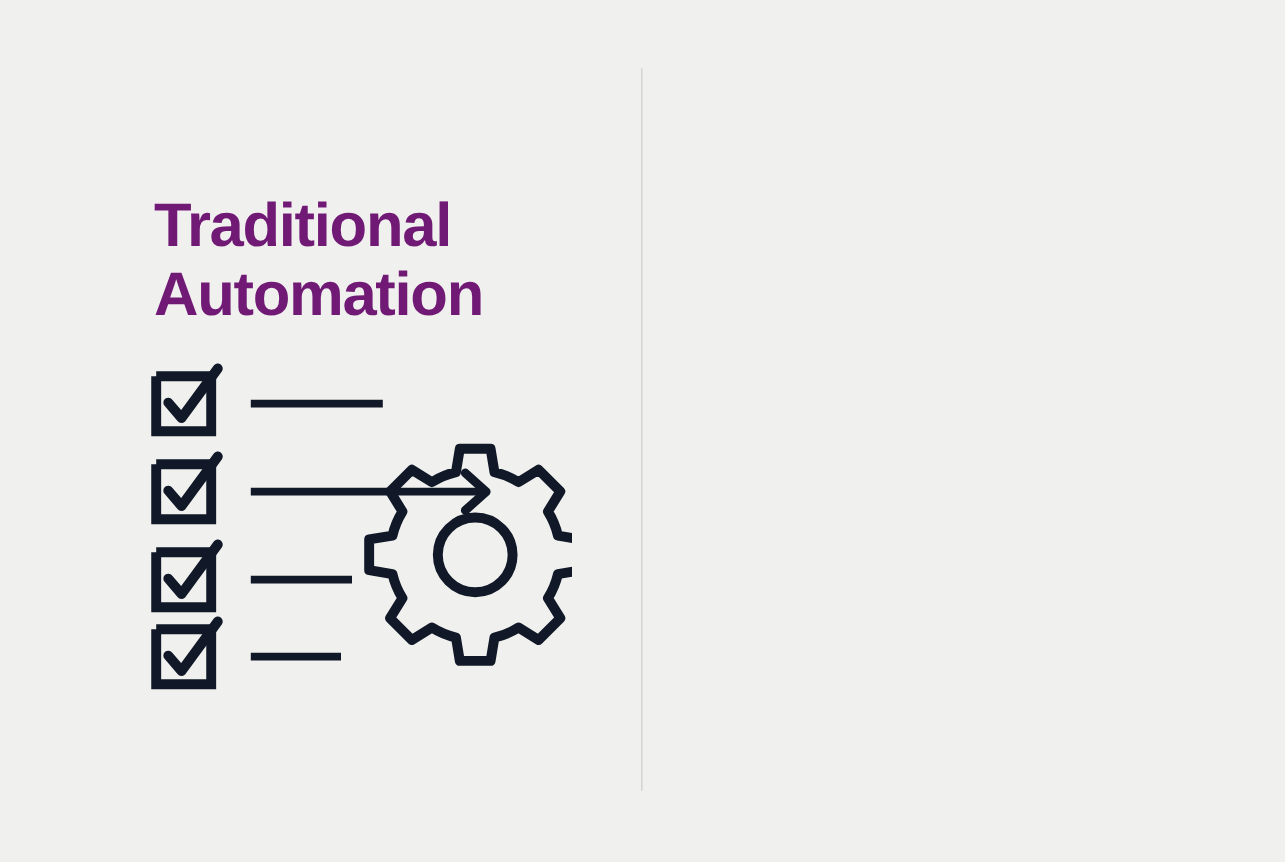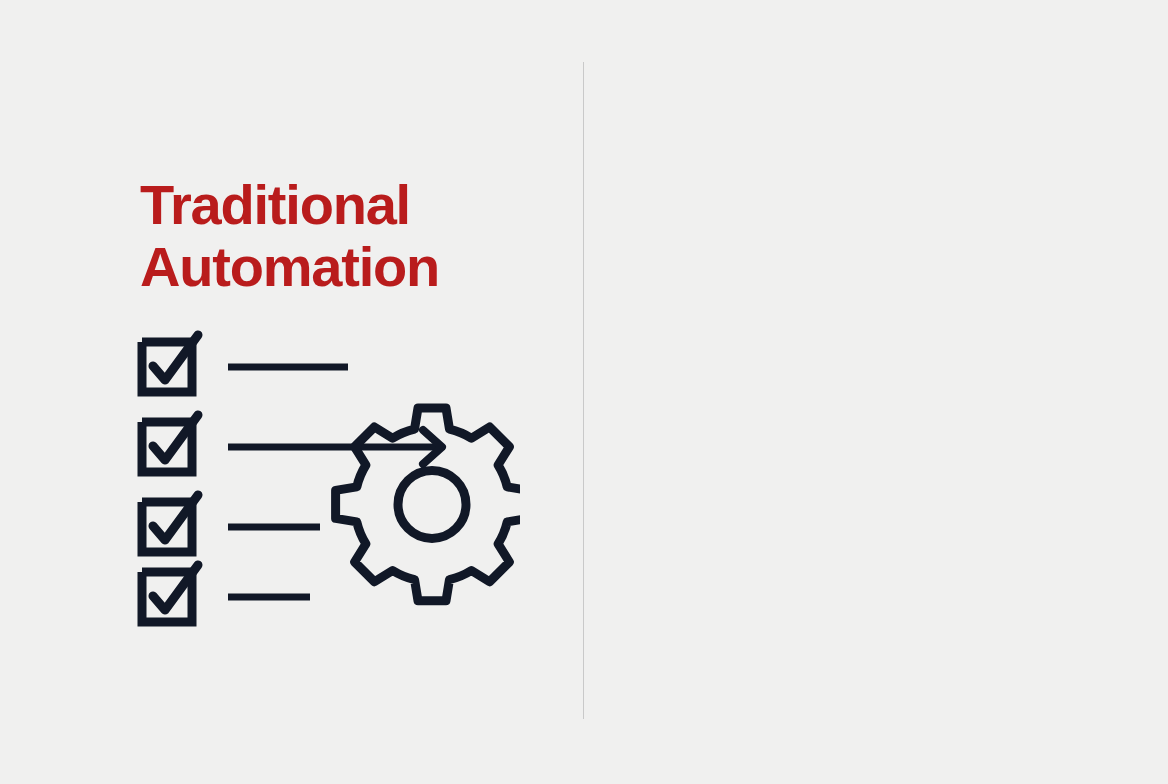--- a/index.html
+++ b/index.html
@@ -36,21 +36,21 @@
     position: absolute;
     top: 0;
     height: 784px;
   }
   .panel-left  { left: 0;     width: 584px; }
   .panel-right { left: 584px; width: 584px; }
 
   
   .title {
     position: absolute;
-    color: #b91c1c;
+    color: #701a75;
     font-weight: 700;
     letter-spacing: -1.2px;
     line-height: 1.12;
     white-space: pre-line;
   }
   .title-left {
     left: 140px;
     top: 136px;
     font-size: 56px;
   }

